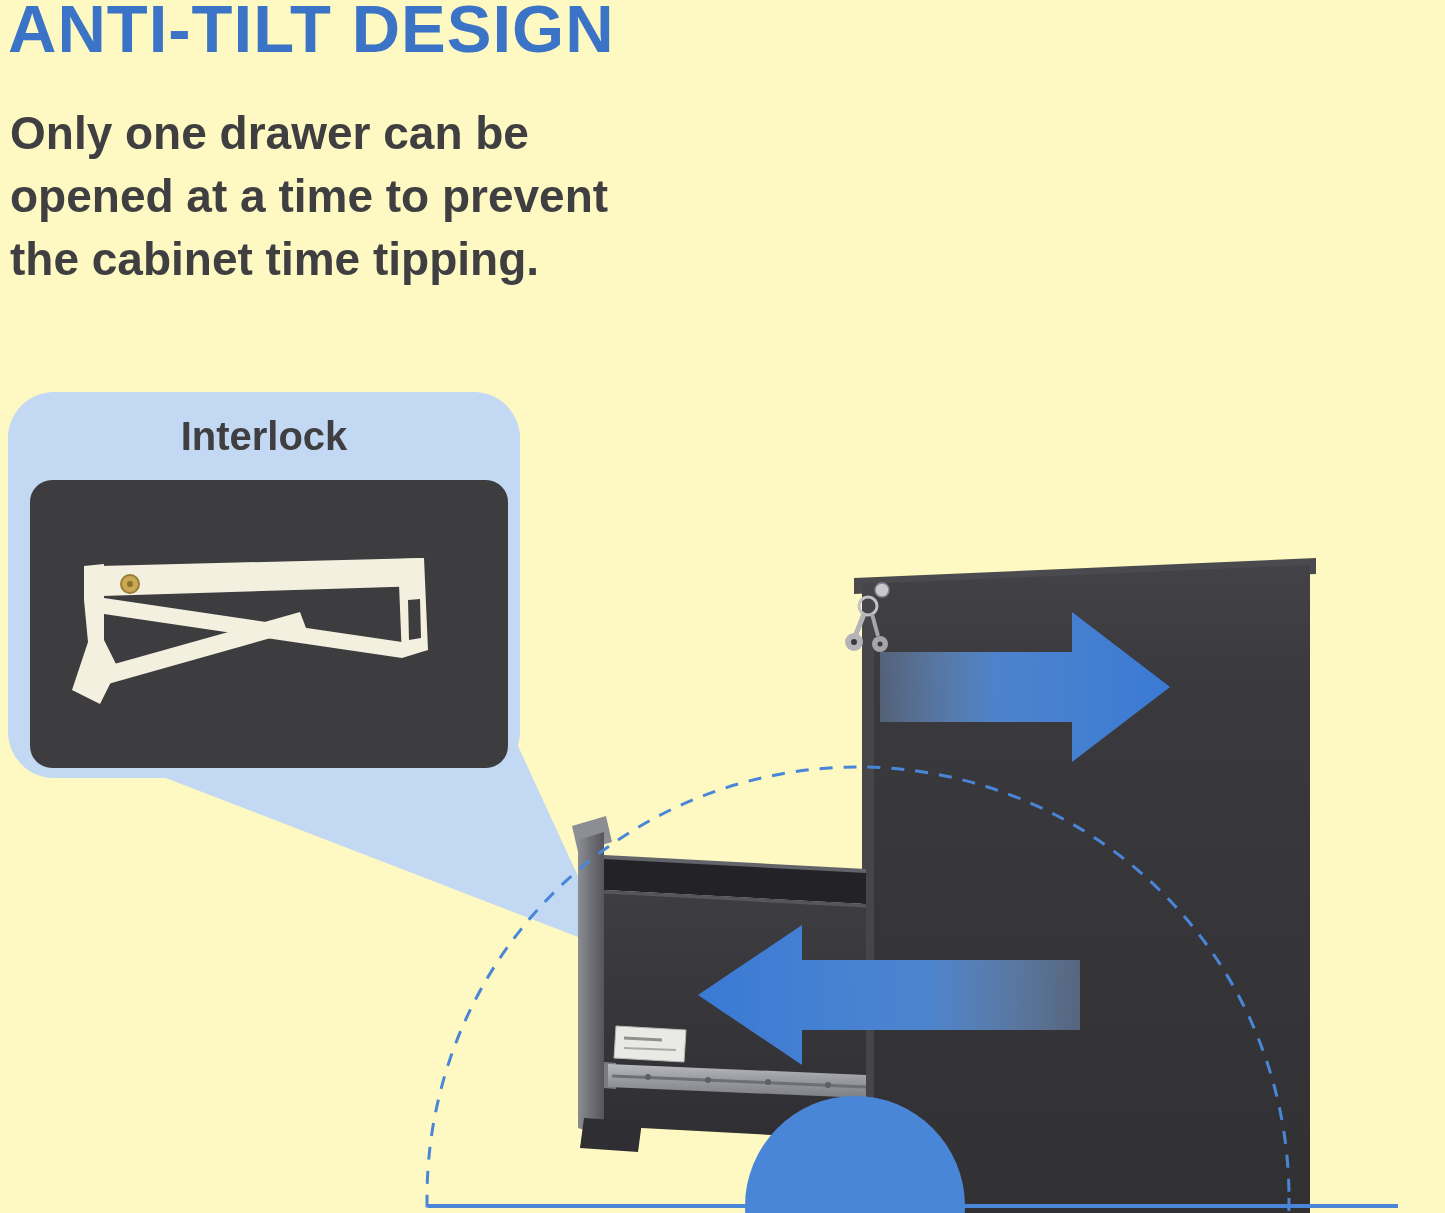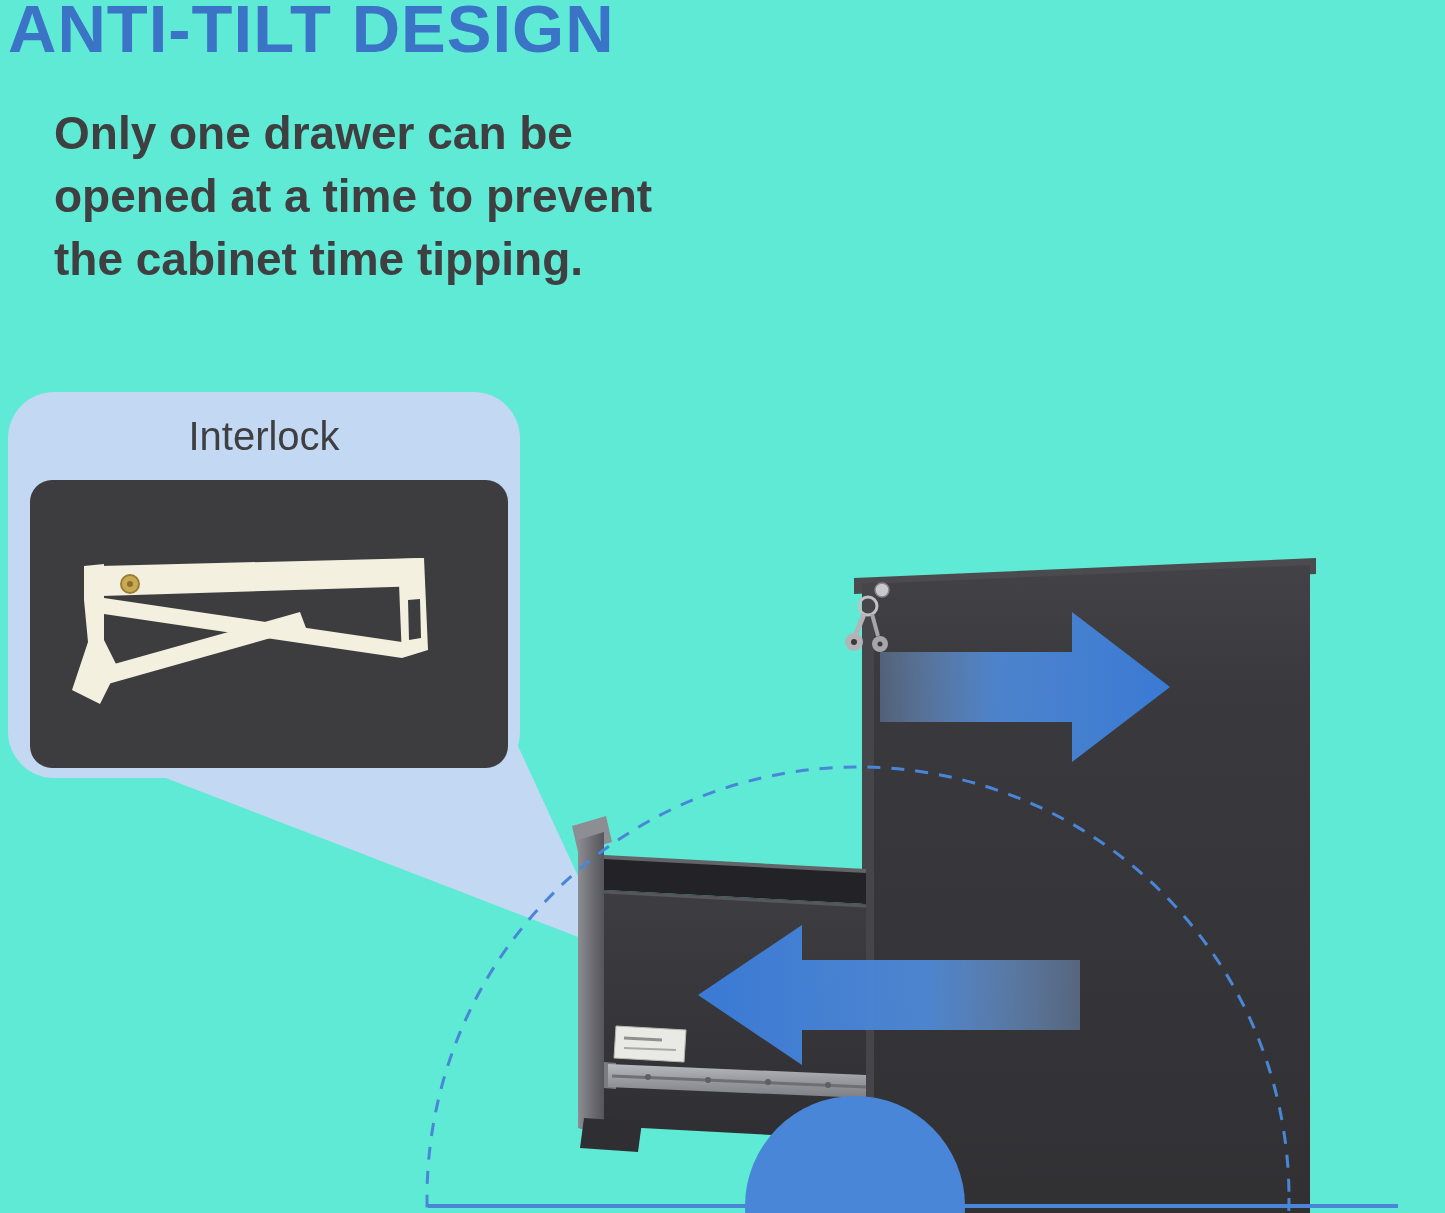--- a/index.html
+++ b/index.html
@@ -1,39 +1,38 @@
 <!DOCTYPE html>
 <html style="--title-blue: #3B74C6; --text-dark: #3F3F41; --bubble-blue: #C2D8F3; --accent-blue: #4A86D8; --arrow-blue: #3A7AD5; --panel-gray: #3D3D3F; --cabinet-gray: #3A3A3D; --part-cream: #F3F0E0;"><head>
 <meta charset="utf-8">
 <style>
   html,body{margin:0;padding:0;background:#ffffff;}
   .stage{
     position:relative;
     width:1445px;height:1213px;
-    background:#5eead4;
+    background:#fef9c3;
     overflow:hidden;
     font-family:"Liberation Sans", sans-serif;
   }
   .title{
     position:absolute;left:8px;top:-8px;
     font-size:67px;font-weight:700;letter-spacing:1px;
     line-height:1.1;
     color:var(--title-blue,#3b74c6);
   }
   .desc{
     position:absolute;left:10px;top:102px;
     font-size:46px;font-weight:600;
     line-height:63px;
     color:var(--text-dark,#3f3f41);
-    margin-left:44px;
   }
   .callout-label{
     position:absolute;left:8px;top:414px;width:512px;
     text-align:center;
-    font-size:40px;font-weight:400;
+    font-size:40px;font-weight:700;
     color:var(--text-dark,#38383a);
   }
   .illustration{position:absolute;left:0;top:0;}
   .fill-bubble{fill:var(--bubble-blue,#c2d8f3);}
   .fill-panel{fill:var(--panel-gray,#3d3d3f);}
   .fill-part{fill:var(--part-cream,#f3f0e0);}
   .fill-accent{fill:var(--accent-blue,#4a86d8);}
   .stroke-accent{stroke:var(--accent-blue,#4a86d8);}
 </style>
 </head>

